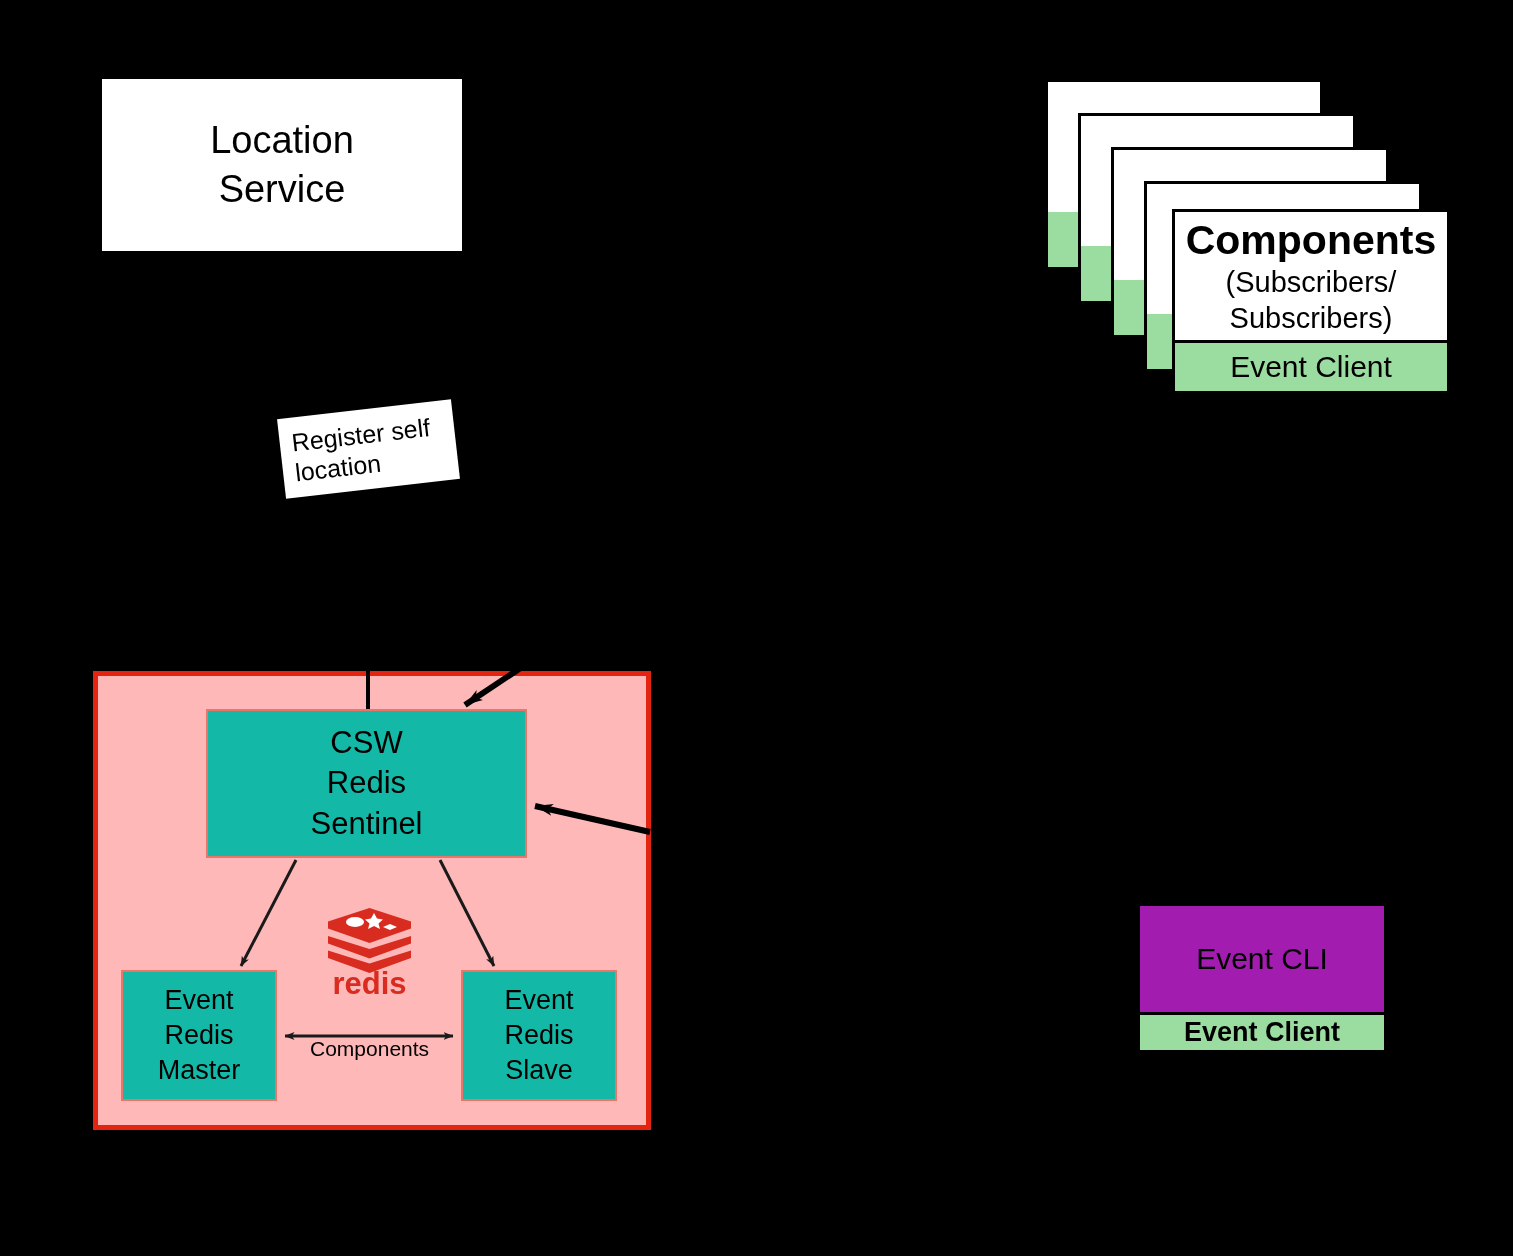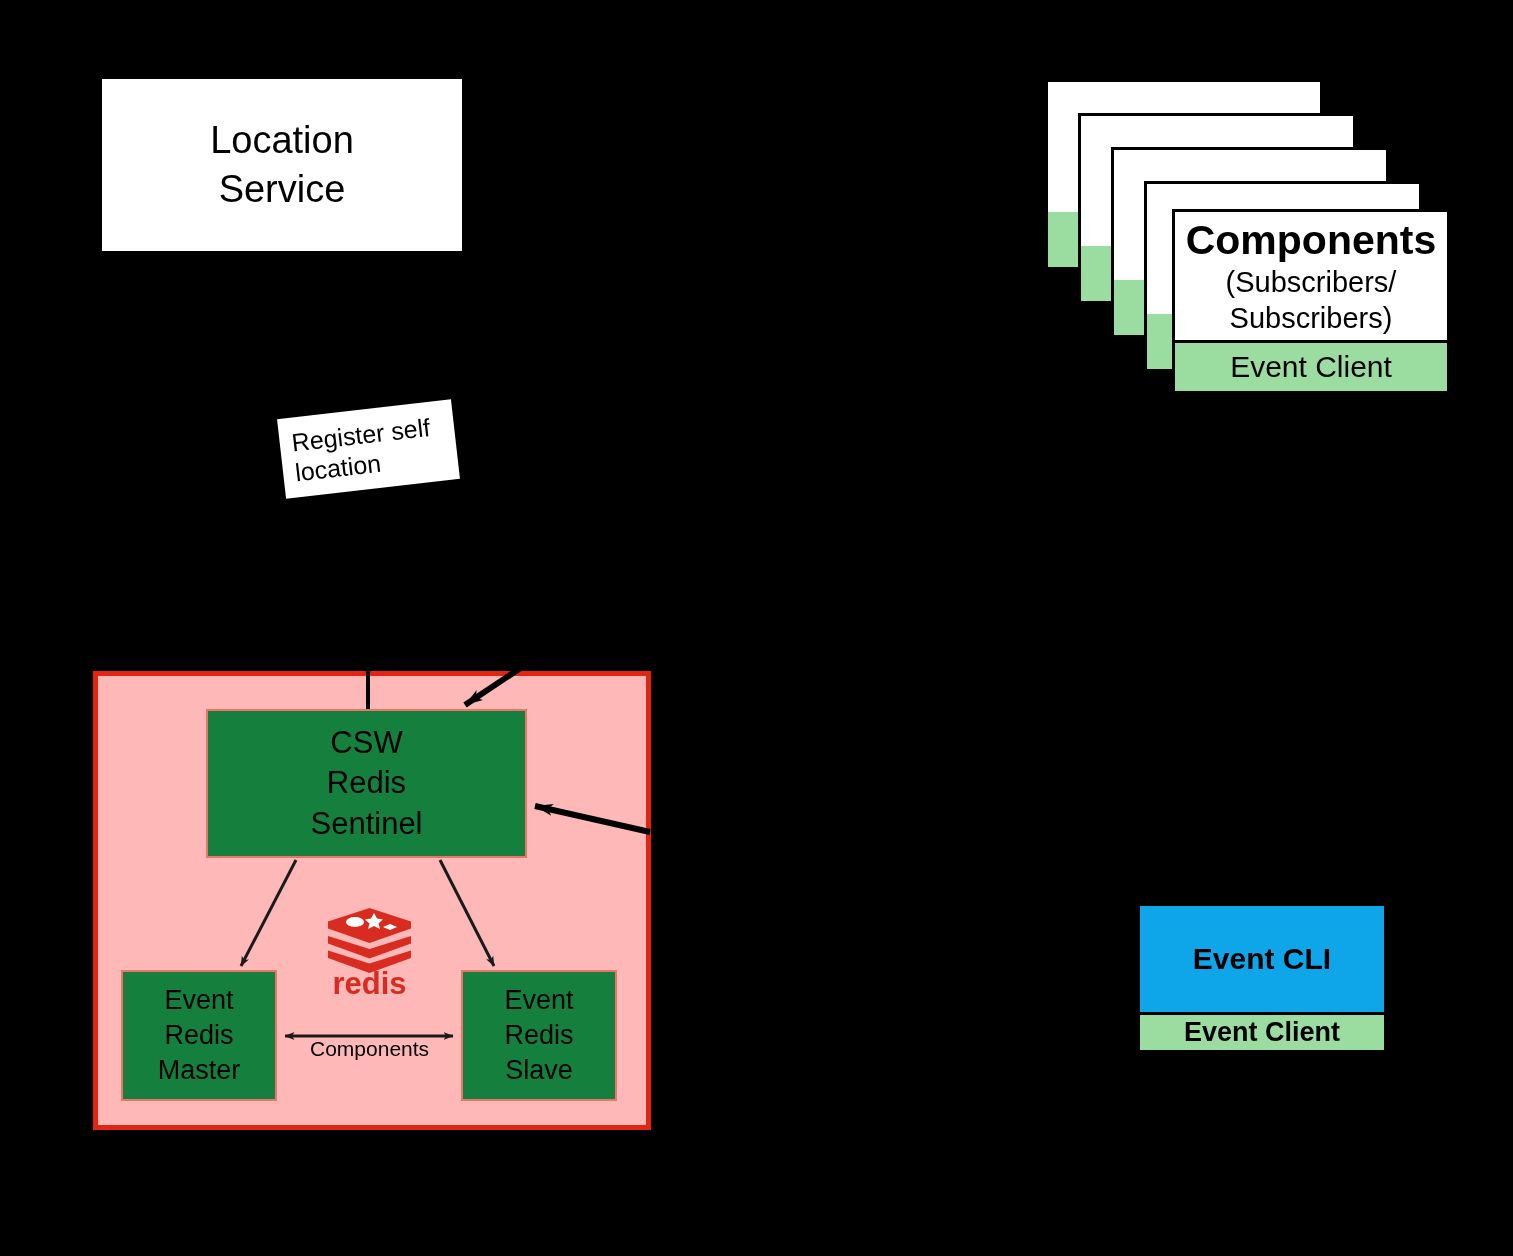--- a/index.html
+++ b/index.html
@@ -63,21 +63,21 @@
     white-space: pre-line;
   }
 
   
   .cluster {
     left: 93px; top: 671px; width: 558px; height: 459px;
     background: #ffb8b8;
     border: 5px solid #e32410;
   }
   .inner-box {
-    background: #15803d;
+    background: #14b8a6;
     border: 2px solid #e8776a;
     display: flex; align-items: center; justify-content: center;
     text-align: center;
     color: #000000; line-height: 1.3;
     white-space: pre-line;
   }
   .csw { left: 206px; top: 709px; width: 321px; height: 149px; font-size: 31px; }
   .redis-master { left: 121px; top: 970px; width: 156px; height: 131px; font-size: 27px; }
   .redis-slave  { left: 461px; top: 970px; width: 156px; height: 131px; font-size: 27px; }
 
@@ -86,25 +86,25 @@
     text-align: center;
     font-size: 21px; color: #000000;
   }
 
   
   .redis-logo { left: 317px; top: 893px; width: 105px; height: 105px; }
 
   
   .event-cli-top {
     left: 1137px; top: 903px; width: 250px; height: 109px;
-    background: #0ea5e9;
+    background: #a21caf;
     border: 3px solid #000000;
     border-bottom: none;
     display: flex; align-items: center; justify-content: center;
-    font-size: 30px; color: #000000; font-weight: bold;
+    font-size: 30px; color: #000000;
   }
   .event-cli-bottom {
     left: 1137px; top: 1012px; width: 250px; height: 41px;
     background: #9bddA0;
     border: 3px solid #000000;
     display: flex; align-items: center; justify-content: center;
     font-size: 27px; color: #000000; font-weight: bold;
   }
 
   

